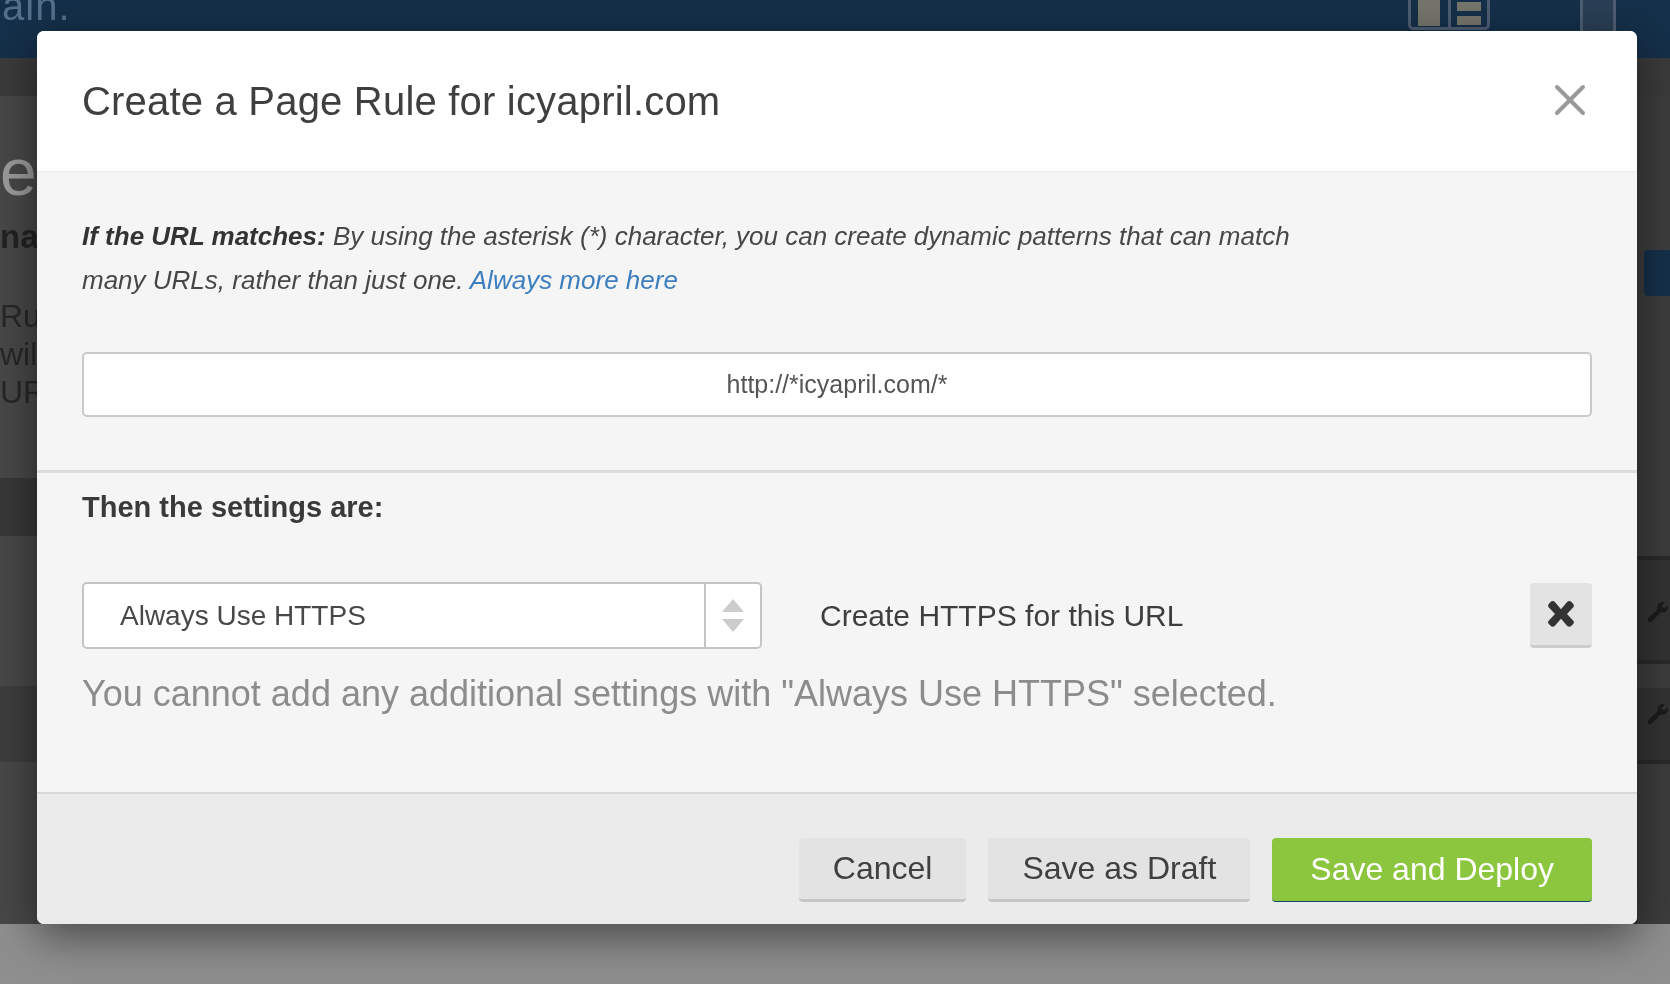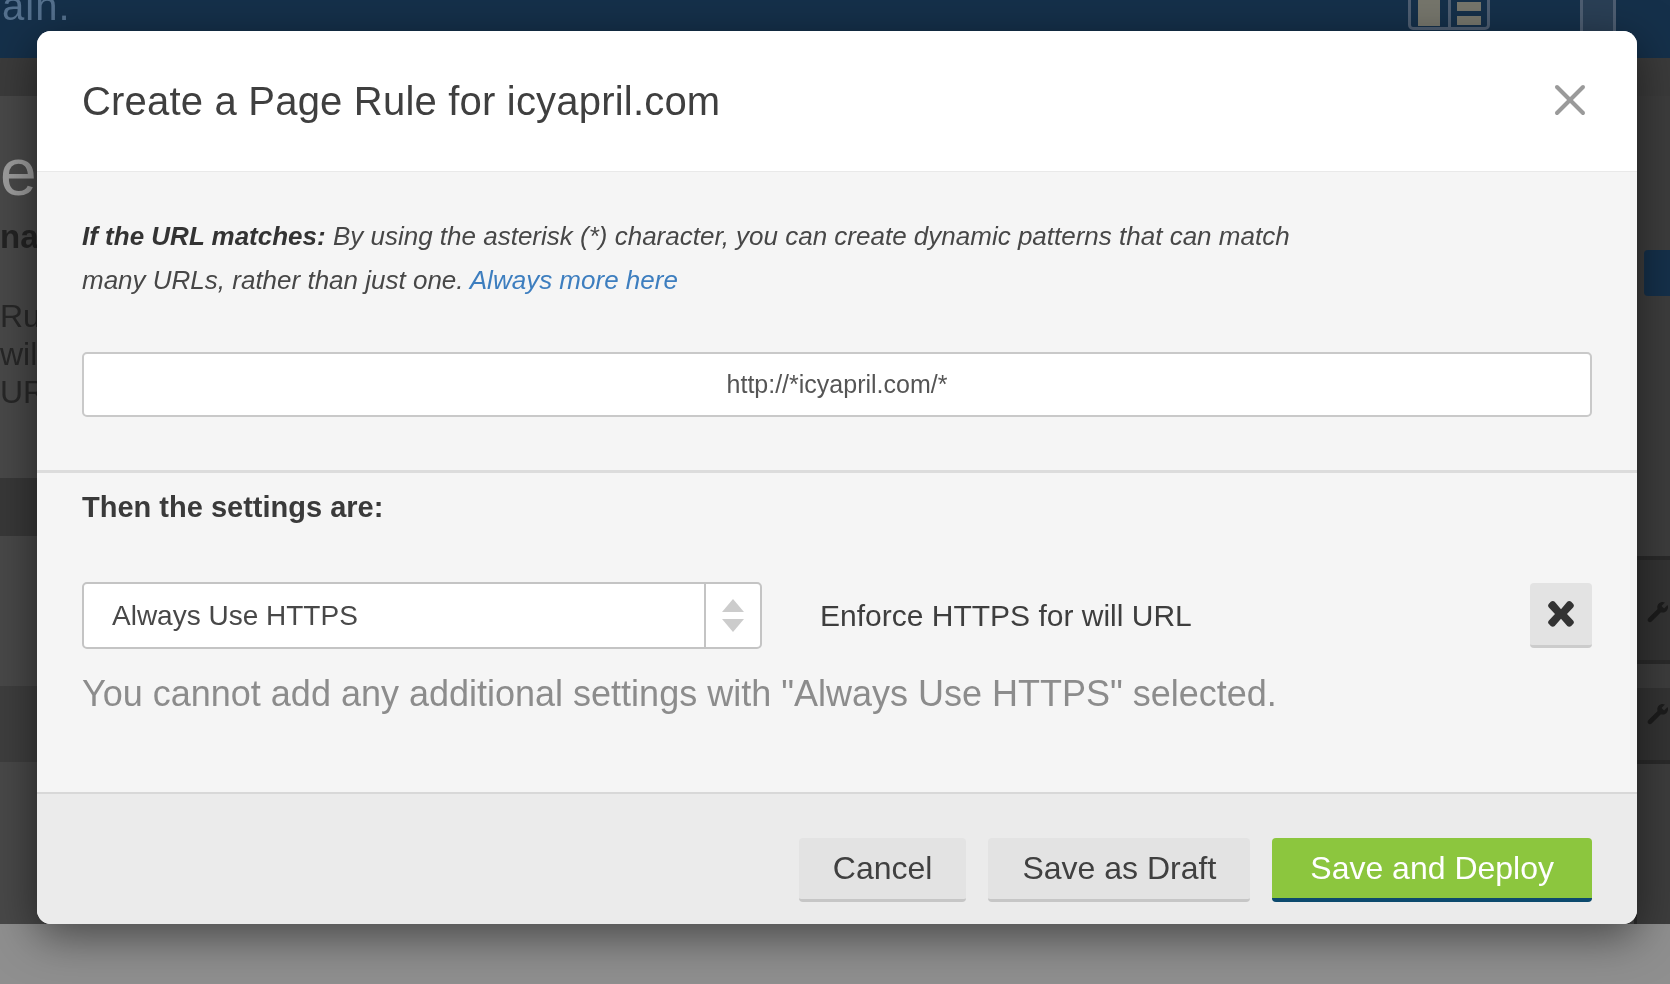--- a/index.html
+++ b/index.html
@@ -31,21 +31,21 @@
   .bg-row.r1 { top:556px; height:108px; border-top:4px solid #2a2a2a; border-bottom:4px solid #2a2a2a; }
   .bg-row.r2 { top:688px; height:76px; border-bottom:4px solid #2a2a2a; }
   .bg-wrench { position:absolute; left:1644px; }
   .bg-wrench svg { fill:#1c1c1c; }
   .bg-wrench.w1 { top:600px; }
   .bg-wrench.w2 { top:702px; }
   .bg-bottom { position:absolute; left:0; top:924px; width:1670px; height:60px; background:#8f8f8f; }
 
   
   .modal { position:absolute; left:37px; top:31px; width:1600px; height:893px;
-           border-radius:14px; overflow:hidden; display:flex; flex-direction:column;
+           border-radius:7px; overflow:hidden; display:flex; flex-direction:column;
            box-shadow:0 12px 45px rgba(0,0,0,0.5); background:#f5f5f5; }
   .modal-header { height:141px; background:#ffffff; display:flex; align-items:center;
                   padding:0 45px; position:relative; border-bottom:1px solid #e9e9e9; }
   .modal-title { font-size:40px; color:#3f3f3f; font-weight:400; letter-spacing:0.2px; }
   .close-btn { position:absolute; right:48px; top:50px; width:38px; height:38px; cursor:pointer;
                display:flex; align-items:center; justify-content:center; }
 
   .section { background:#f5f5f5; padding:0 45px; }
   .section-url { height:298px; }
   .url-copy { padding-top:42px; font-size:26px; line-height:44px; color:#474747;font-style:italic; }
@@ -54,42 +54,42 @@
   .url-input { margin-top:50px; width:100%; height:65px; background:#ffffff;
                border:2px solid #c9c9c9; border-radius:5px; padding:0 20px;
                font-family:"Liberation Sans", sans-serif; font-size:25px; color:#555555;text-align:center; }
   .divider { height:3px; background:#dcdcdc; }
 
   .section-settings { height:319px; }
   .settings-heading { padding-top:18px; font-size:29px; font-weight:700; color:#3a3a3a; }
   .setting-row { margin-top:58px; height:67px; display:flex; align-items:stretch; }
   .select-box { width:680px; background:#ffffff; border:2px solid #c4c4c4; border-radius:5px;
                 display:flex; align-items:stretch; cursor:pointer; }
-  .select-value { flex:1; display:flex; align-items:center; padding-left:28px;
+  .select-value { flex:1; display:flex; align-items:center; padding-left:36px;
                   font-size:28px; color:#484848; }
   .select-arrows { width:56px; border-left:2px solid #c4c4c4; display:flex; flex-direction:column;
                    align-items:center; justify-content:center; gap:7px; }
   .arr-up { width:0; height:0; border-left:11px solid transparent; border-right:11px solid transparent;
             border-bottom:13px solid #cccccc; }
   .arr-down { width:0; height:0; border-left:11px solid transparent; border-right:11px solid transparent;
               border-top:13px solid #cccccc; }
   .setting-desc { margin-left:58px; display:flex; align-items:center; font-size:30px; color:#3e3e3e; }
   .row-spacer { flex:1; }
   .remove-btn { width:62px; height:65px; background:#e3e3e3; border:none; border-radius:4px;
                 border-bottom:3px solid #cccccc; cursor:pointer; display:flex; align-items:center;
                 justify-content:center; align-self:center; }
   .setting-note { margin-top:24px; font-size:36px; color:#8c8c8c; }
 
   .modal-footer { height:132px; background:#ebebeb; border-top:2px solid #d8d8d8;
                   display:flex; justify-content:flex-end; align-items:flex-start;
                   padding:44px 45px 0 0; gap:22px; margin-top:auto; }
   .btn { height:64px; border:none; border-radius:4px; font-family:"Liberation Sans", sans-serif;
          font-size:32px; cursor:pointer; padding:0 34px; }
   .btn-gray { background:#e3e3e3; color:#404040; border-bottom:3px solid #c6c6c6; }
-  .btn-green { background:#8cc63e; color:#ffffff; border-bottom:4px solid #0c4a6e; padding:0 38px; }
+  .btn-green { background:#8cc63e; color:#ffffff; border-bottom:1px solid #0c4a6e; padding:0 38px; }
 </style>
 </head>
 <body>
 
 <div class="bg-topbar">
   <div class="bg-topbar-text">ain.</div>
   <div class="bg-toggle">
     <div class="cell">
         <span class="sq"></span>
       </div>
@@ -151,21 +151,21 @@
   <div class="section section-settings">
     <div class="settings-heading">Then the settings are:</div>
     <div class="setting-row">
       <div class="select-box">
         <div class="select-value">Always Use HTTPS</div>
         <div class="select-arrows">
           <span class="arr-up"></span>
           <span class="arr-down"></span>
         </div>
       </div>
-      <div class="setting-desc">Enforce HTTPS for will URL</div>
+      <div class="setting-desc">Create HTTPS for this URL</div>
       <div class="row-spacer"></div>
       <button class="remove-btn">
         <svg width="30" height="30" viewBox="0 0 30 30">
           <path fill="#333333" d="M15 10.2 21.3 2.8c1-1.1 2.8-1.1 3.9 0l1.9 1.9c1.1 1.1 1.1 2.6 0 3.7L21 14.9l6.1 6.5c1.1 1.1 1.1 2.6 0 3.7l-1.9 1.9c-1.1 1.1-2.9 1.1-3.9 0L15 19.7 8.7 27c-1 1.1-2.8 1.1-3.9 0l-1.9-1.9c-1.1-1.1-1.1-2.6 0-3.7L9 14.9 2.9 8.4C1.8 7.3 1.8 5.8 2.9 4.7l1.9-1.9c1.1-1.1 2.9-1.1 3.9 0z"></path>
         </svg>
       </button>
     </div>
     <div class="setting-note">You cannot add any additional settings with "Always Use HTTPS" selected.</div>
   </div>
 

